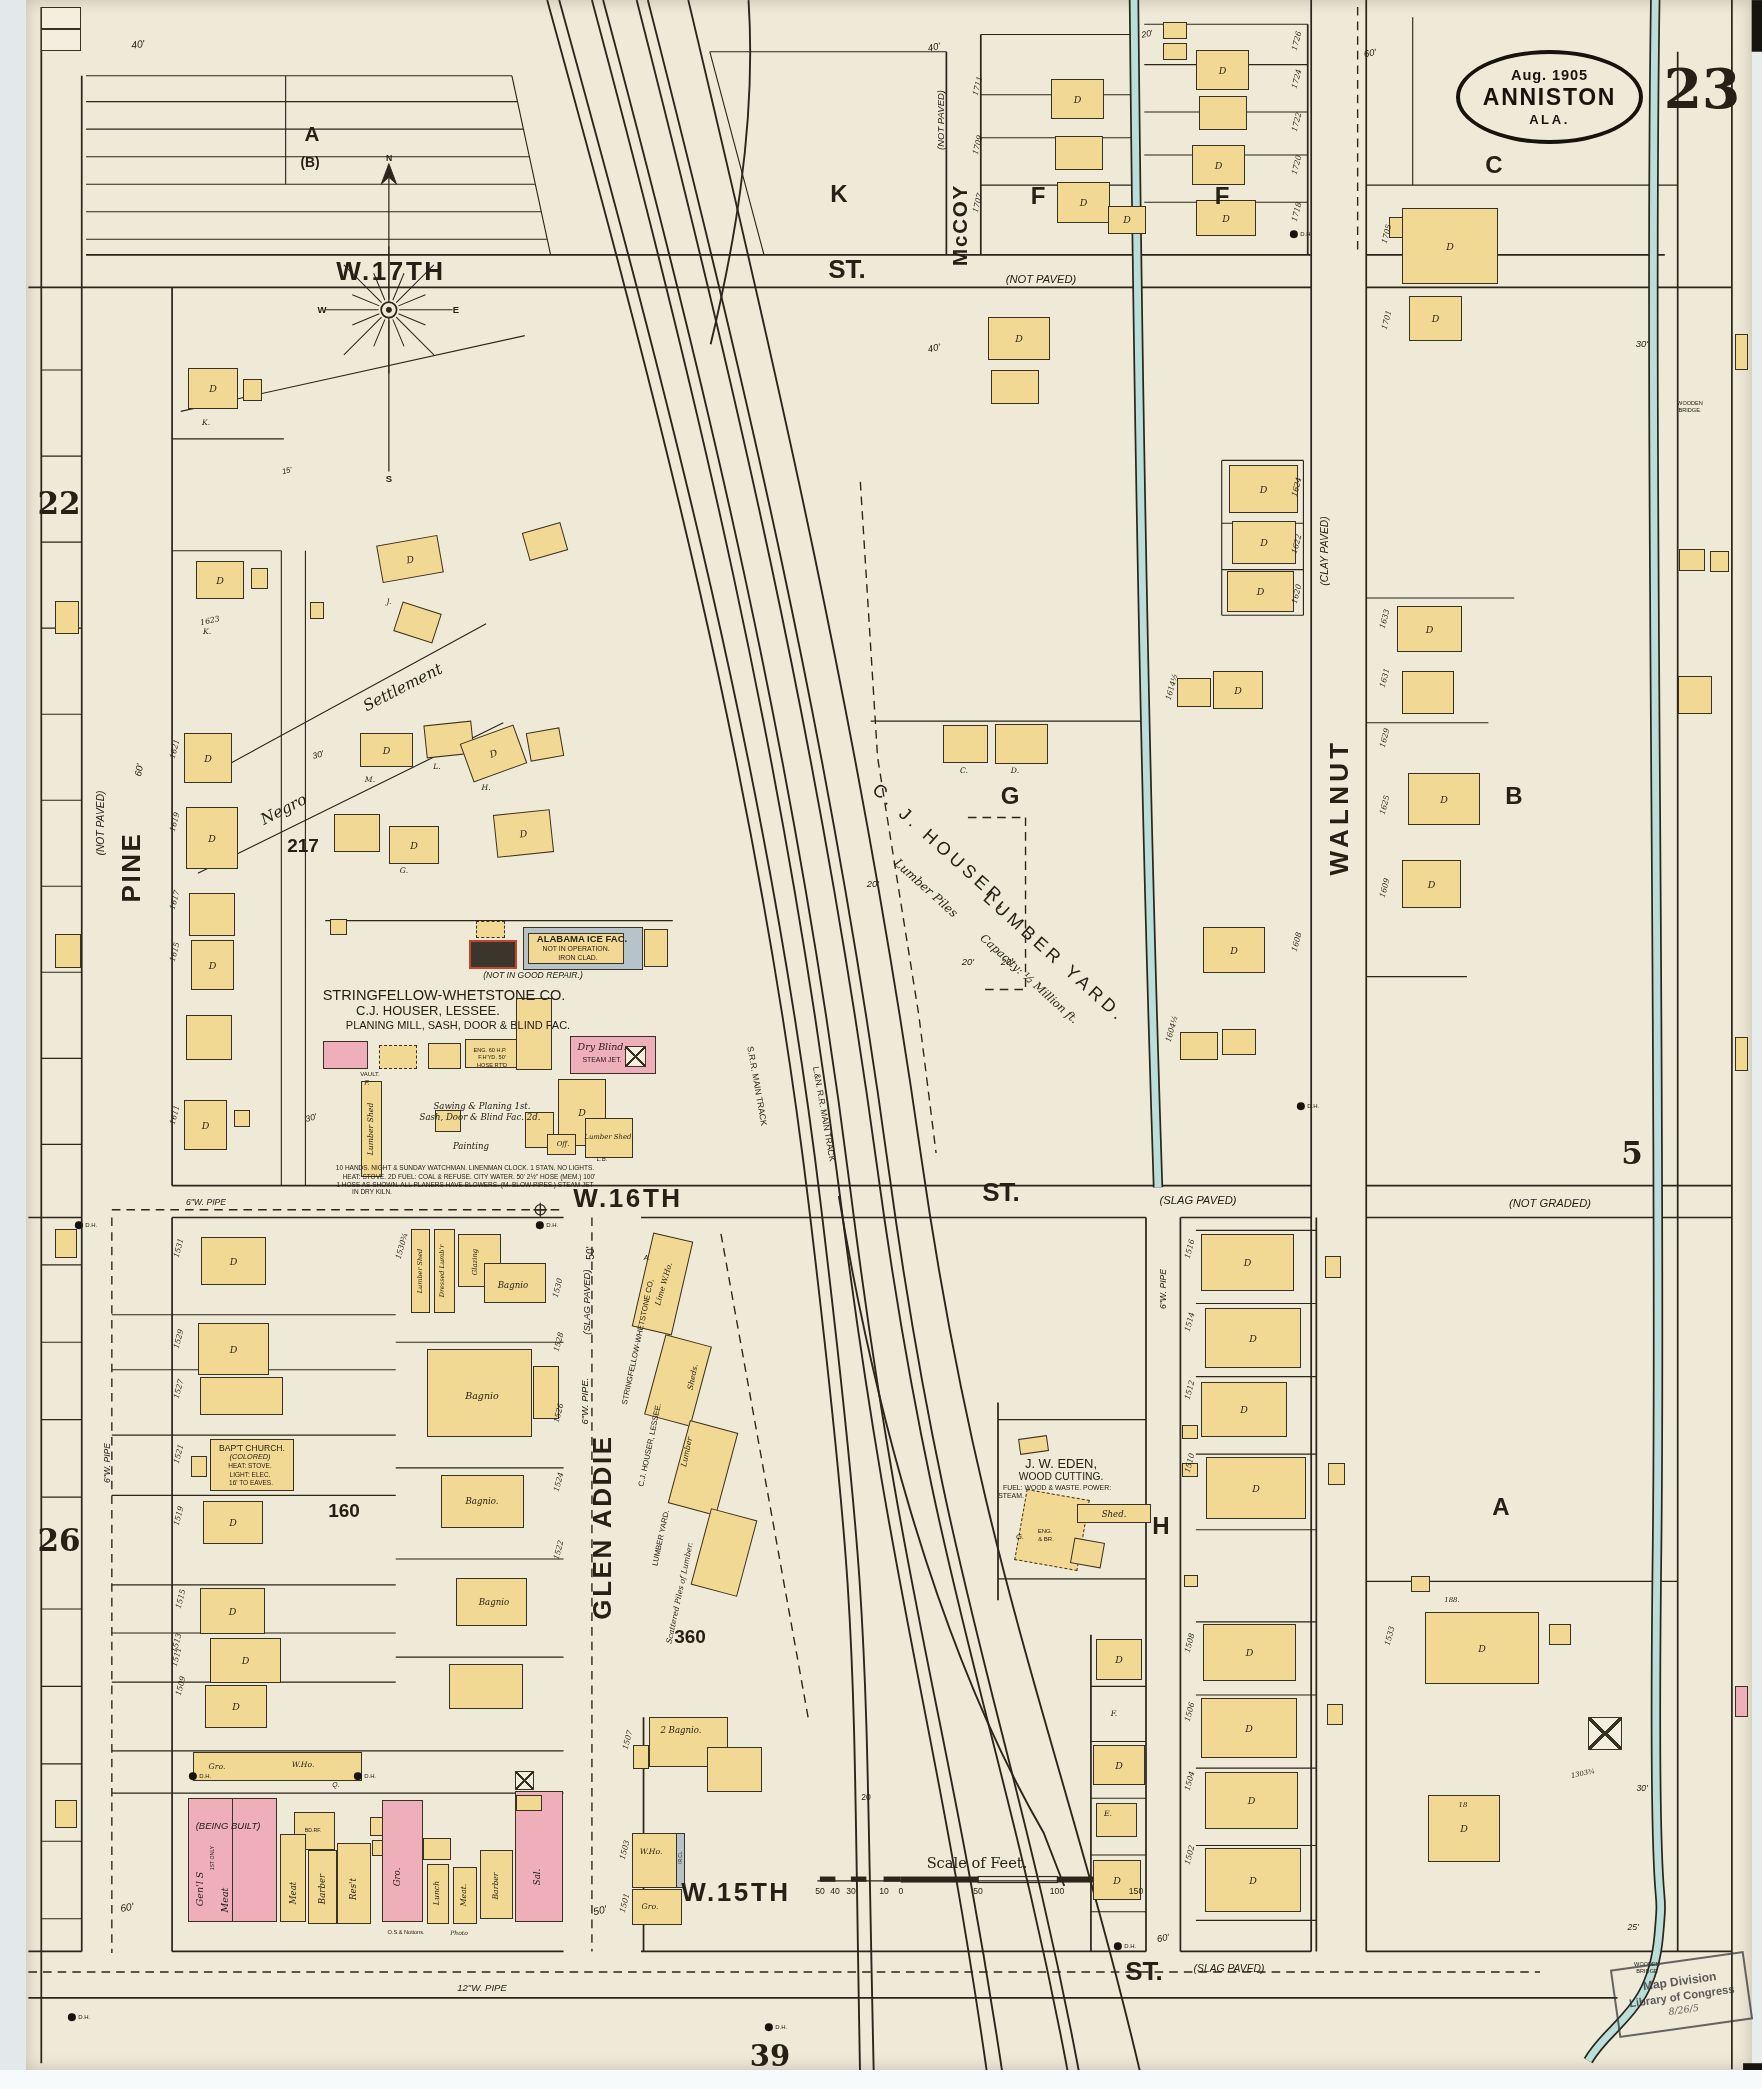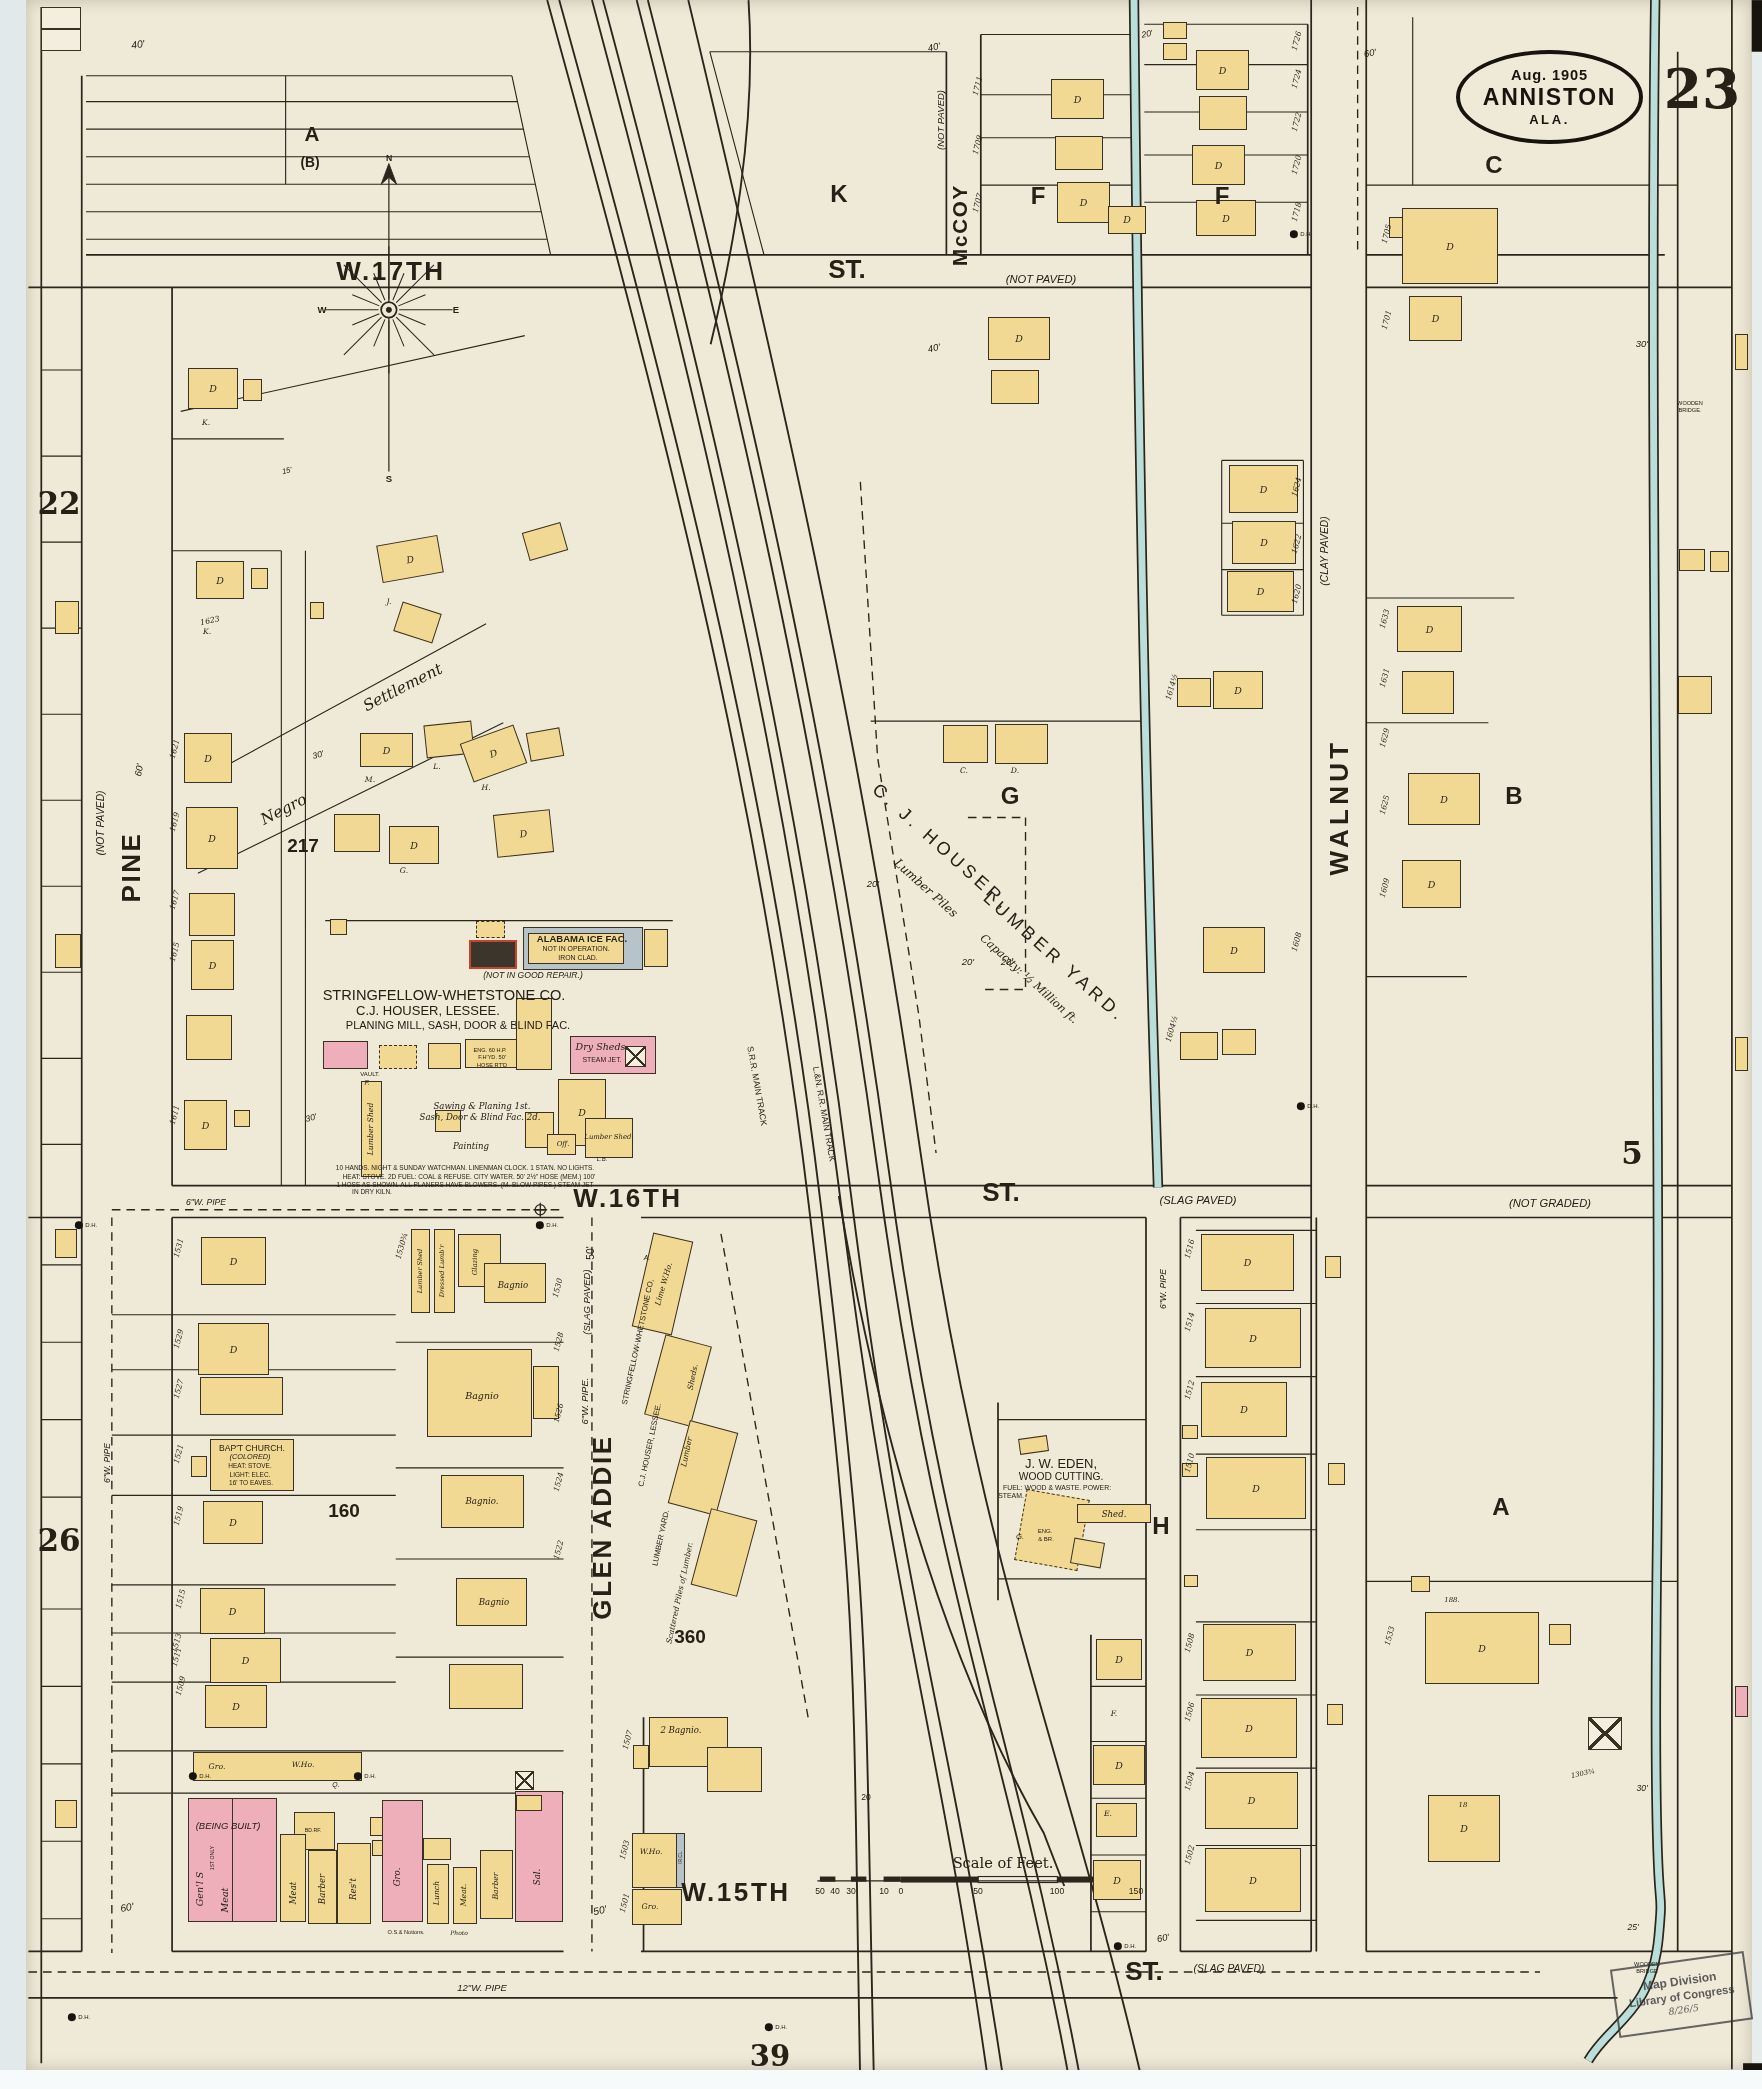--- a/index.html
+++ b/index.html
@@ -439,21 +439,21 @@
       <div class="lbl" style="left: 1007px; top: 962px; font-size: 9.5px; font-style: italic; transform: translate(-50%, -50%) rotate(0deg);">20'</div>
       <div class="lbl" style="left: 284px; top: 810px; font-size: 15.5px; font-style: italic; font-family: &quot;DejaVu Serif&quot;, serif; transform: translate(-50%, -50%) rotate(-27deg);">Negro</div>
       <div class="lbl" style="left: 403px; top: 688px; font-size: 15.5px; font-style: italic; font-family: &quot;DejaVu Serif&quot;, serif; transform: translate(-50%, -50%) rotate(-27deg);">Settlement</div>
       <div class="lbl" style="left: 582px; top: 939px; font-size: 9.5px; font-weight: 700; transform: translate(-50%, -50%) rotate(0deg);">ALABAMA ICE FAC.</div>
       <div class="lbl" style="left: 576px; top: 949px; font-size: 6.9px; transform: translate(-50%, -50%) rotate(0deg);">NOT IN OPERATION.</div>
       <div class="lbl" style="left: 578px; top: 958px; font-size: 6.9px; transform: translate(-50%, -50%) rotate(0deg);">IRON CLAD.</div>
       <div class="lbl" style="left: 533px; top: 975px; font-size: 8.6px; font-style: italic; transform: translate(-50%, -50%) rotate(0deg);">(NOT IN GOOD REPAIR.)</div>
       <div class="lbl" style="left: 444px; top: 995px; font-size: 14.6px; transform: translate(-50%, -50%) rotate(0deg);">STRINGFELLOW-WHETSTONE CO.</div>
       <div class="lbl" style="left: 428px; top: 1010px; font-size: 13px; transform: translate(-50%, -50%) rotate(0deg);">C.J. HOUSER, LESSEE.</div>
       <div class="lbl" style="left: 458px; top: 1025px; font-size: 11px; transform: translate(-50%, -50%) rotate(0deg);">PLANING MILL, SASH, DOOR &amp; BLIND FAC.</div>
-      <div class="lbl" style="left: 602px; top: 1047px; font-size: 9.5px; font-style: italic; font-family: &quot;DejaVu Serif&quot;, serif; transform: translate(-50%, -50%) rotate(0deg);">Dry Sheds.</div>
+      <div class="lbl" style="left: 602px; top: 1047px; font-size: 9.5px; font-style: italic; font-family: &quot;DejaVu Serif&quot;, serif; transform: translate(-50%, -50%) rotate(0deg);">Dry Blind.</div>
       <div class="lbl" style="left: 602px; top: 1060px; font-size: 6.9px; transform: translate(-50%, -50%) rotate(0deg);">STEAM JET.</div>
       <div class="lbl" style="left: 482px; top: 1106px; font-size: 8.6px; font-style: italic; font-family: &quot;DejaVu Serif&quot;, serif; transform: translate(-50%, -50%) rotate(0deg);">Sawing &amp; Planing 1st.</div>
       <div class="lbl" style="left: 480px; top: 1117px; font-size: 8.6px; font-style: italic; font-family: &quot;DejaVu Serif&quot;, serif; transform: translate(-50%, -50%) rotate(0deg);">Sash, Door &amp; Blind Fac. 2d.</div>
       <div class="lbl" style="left: 471px; top: 1146px; font-size: 8.6px; font-style: italic; font-family: &quot;DejaVu Serif&quot;, serif; transform: translate(-50%, -50%) rotate(0deg);">Painting</div>
       <div class="lbl" style="left: 371px; top: 1129px; font-size: 7.7px; font-style: italic; font-family: &quot;DejaVu Serif&quot;, serif; transform: translate(-50%, -50%) rotate(-90deg);">Lumber Shed</div>
       <div class="lbl" style="left: 609px; top: 1137px; font-size: 6.9px; font-style: italic; font-family: &quot;DejaVu Serif&quot;, serif; transform: translate(-50%, -50%) rotate(0deg);">Lumber Shed.</div>
       <div class="lbl" style="left: 602px; top: 1159px; font-size: 6px; font-style: italic; transform: translate(-50%, -50%) rotate(0deg);">L.B.</div>
       <div class="lbl" style="left: 563px; top: 1144px; font-size: 6.9px; font-style: italic; font-family: &quot;DejaVu Serif&quot;, serif; transform: translate(-50%, -50%) rotate(0deg);">Off.</div>
       <div class="lbl" style="left: 370px; top: 1074px; font-size: 6px; transform: translate(-50%, -50%) rotate(0deg);">VAULT.</div>
       <div class="lbl" style="left: 367px; top: 1083px; font-size: 6.9px; font-style: italic; transform: translate(-50%, -50%) rotate(0deg);">F.</div>
@@ -632,17 +632,17 @@
     <span class="t2">ANNISTON</span>
     <span class="t3">ALA.</span>
   </div>
 
   <div id="loc-stamp">
     <span class="s1">Map Division</span>
     <span class="s2">Library of Congress</span>
     <span class="s3">8/26/5</span>
   </div>
 
-  <div class="lbl" style="left:977px;top:1862px;font:14.6px 'DejaVu Serif',serif;margin-left:26px;">Scale of Feet.</div>
+  <div class="lbl" style="left:977px;top:1862px;font:14.6px 'DejaVu Serif',serif;">Scale of Feet.</div>
 
   <div id="margin-bottom"></div>
 </div>
 
 
 </body></html>

